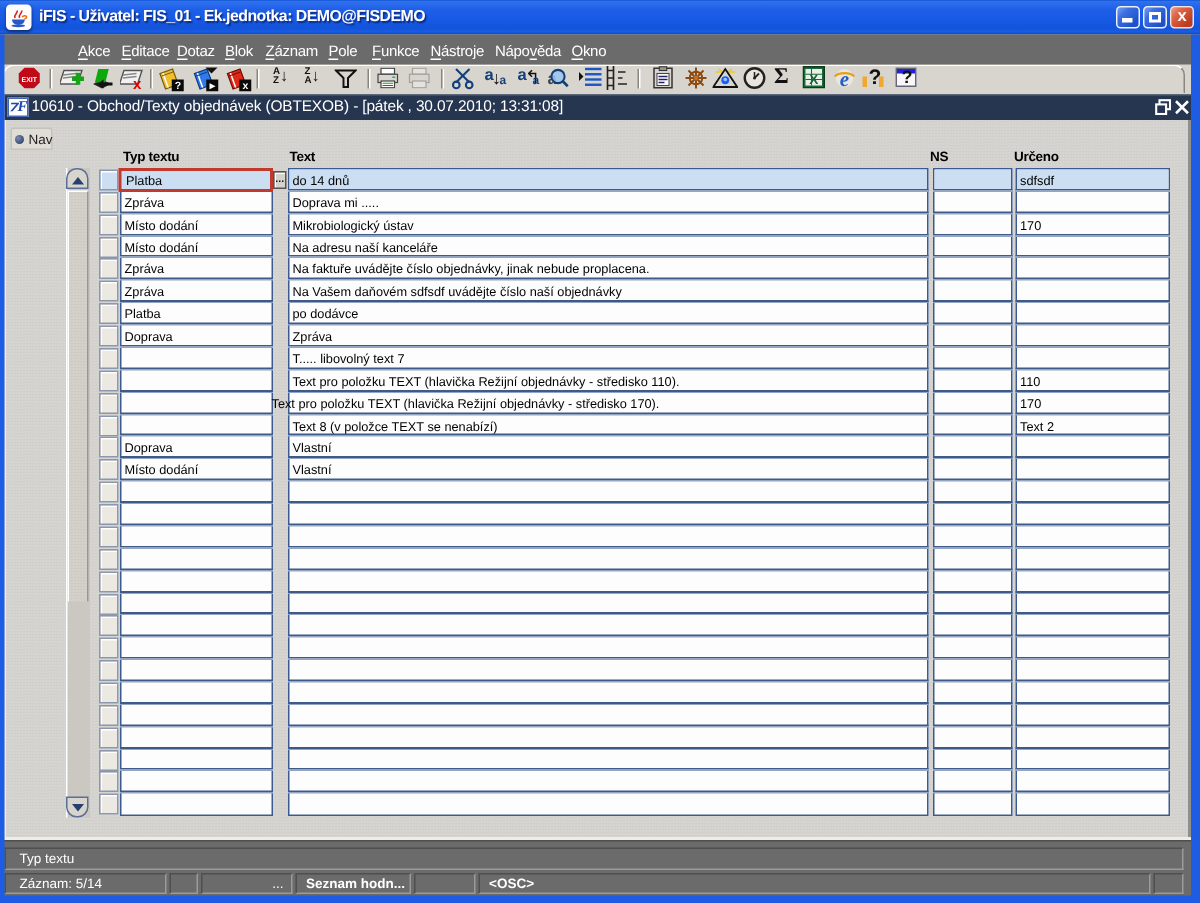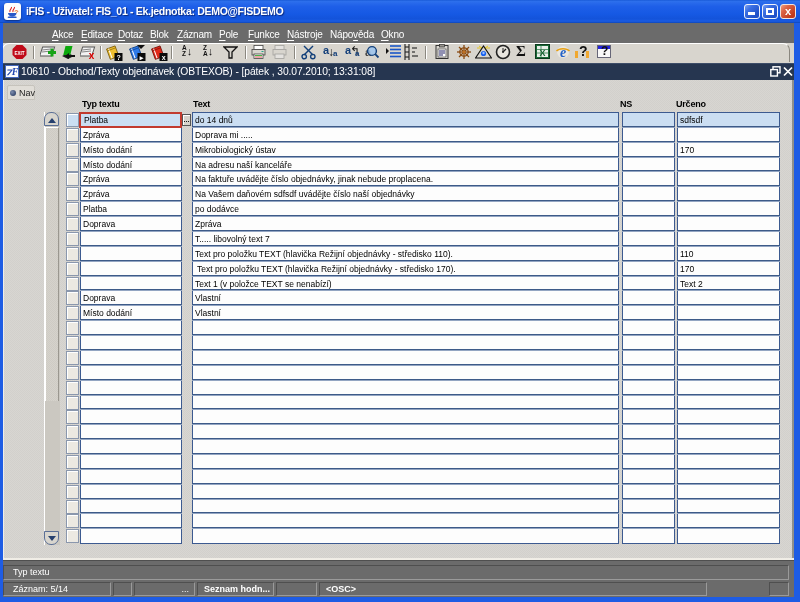--- a/index.html
+++ b/index.html
@@ -416,24 +416,24 @@
 <div class="celltext" style="top:202px;left:195px">po dodávce</div>
 <div class="ind" style="top:217px;background:#ece9e2"></div>
 <div class="celltext" style="top:217px;left:83px">Doprava</div>
 <div class="celltext" style="top:217px;left:195px">Zpráva</div>
 <div class="ind" style="top:232px;background:#ece9e2"></div>
 <div class="celltext" style="top:232px;left:195px">T..... libovolný text 7</div>
 <div class="ind" style="top:247px;background:#ece9e2"></div>
 <div class="celltext" style="top:247px;left:195px">Text pro položku TEXT (hlavička Režijní objednávky - středisko 110).</div>
 <div class="celltext" style="top:247px;left:680px">110</div>
 <div class="ind" style="top:262px;background:#ece9e2"></div>
-<div class="celltext" style="top:262px;left:197px">Text pro položku TEXT (hlavička Režijní objednávky - středisko 170).</div>
+<div class="celltext" style="top:262px;left:181px">Text pro položku TEXT (hlavička Režijní objednávky - středisko 170).</div>
 <div class="celltext" style="top:262px;left:680px">170</div>
 <div class="ind" style="top:277px;background:#ece9e2"></div>
-<div class="celltext" style="top:277px;left:195px">Text 1 (v položce TEXT se nenabízí)</div>
+<div class="celltext" style="top:277px;left:195px">Text 8 (v položce TEXT se nenabízí)</div>
 <div class="celltext" style="top:277px;left:680px">Text 2</div>
 <div class="ind" style="top:291px;background:#ece9e2"></div>
 <div class="celltext" style="top:291px;left:83px">Doprava</div>
 <div class="celltext" style="top:291px;left:195px">Vlastní</div>
 <div class="ind" style="top:306px;background:#ece9e2"></div>
 <div class="celltext" style="top:306px;left:83px">Místo dodání</div>
 <div class="celltext" style="top:306px;left:195px">Vlastní</div>
 <div class="ind" style="top:321px;background:#ece9e2"></div>
 <div class="ind" style="top:336px;background:#ece9e2"></div>
 <div class="ind" style="top:351px;background:#ece9e2"></div>
@@ -451,18 +451,18 @@
 <div class="ind" style="top:529px;background:#ece9e2"></div>
 
 <div style="position:absolute;left:3px;top:558px;width:791px;height:2px;background:#f0ede6"></div>
 <div style="position:absolute;left:0px;top:560px;width:800px;height:38px;background:#6b6b6b;border-top:1px solid #4f4f4f"></div>
 <div class="sbox" style="left:3px;top:565px;width:786px;height:15px;padding-left:9px">Typ textu</div>
 <div class="sbox" style="left:3px;top:582px;width:108px;height:14px;padding-left:9px">Záznam: 5/14</div>
 <div class="sbox" style="left:113px;top:582px;width:19px;height:14px"></div>
 <div class="sbox" style="left:134px;top:582px;width:61px;height:14px;text-align:right;padding-right:5px">...</div>
 <div class="sbox" style="left:197px;top:582px;width:77px;height:14px;padding-left:6px;font-weight:bold">Seznam hodn...</div>
 <div class="sbox" style="left:276px;top:582px;width:41px;height:14px"></div>
-<div class="sbox" style="left:319px;top:582px;width:388px;height:14px;padding-left:6px;font-weight:bold">&lt;OSC&gt;</div>
+<div class="sbox" style="left:319px;top:582px;width:448px;height:14px;padding-left:6px;font-weight:bold">&lt;OSC&gt;</div>
 <div class="sbox" style="left:769px;top:582px;width:20px;height:14px"></div>
 
 <div style="position:absolute;left:0;top:23px;width:3px;height:579px;background:#1e5ce4"></div>
 <div style="position:absolute;left:794px;top:23px;width:6px;height:579px;background:#1e5ce4"></div>
 <div style="position:absolute;left:0;top:597px;width:800px;height:5px;background:#1e5ce4"></div>
 
 </body></html>

